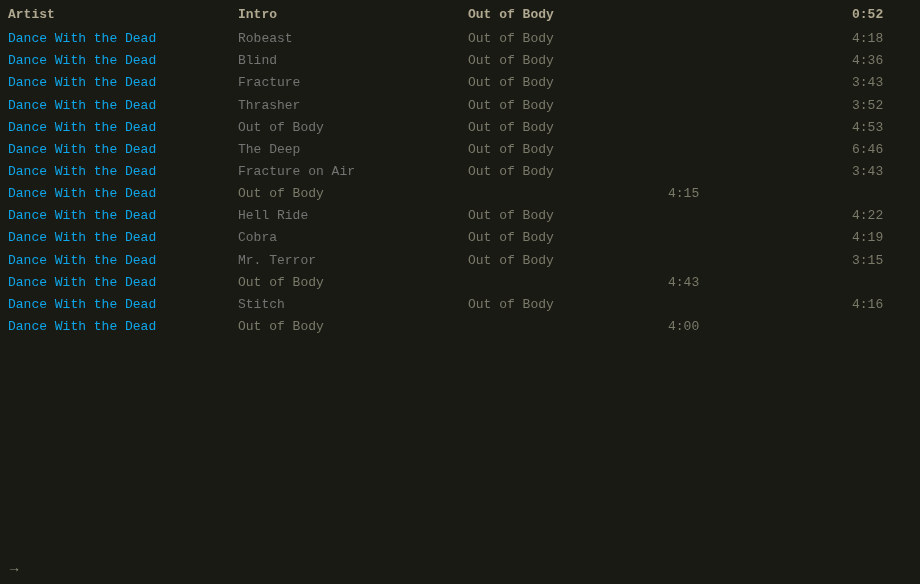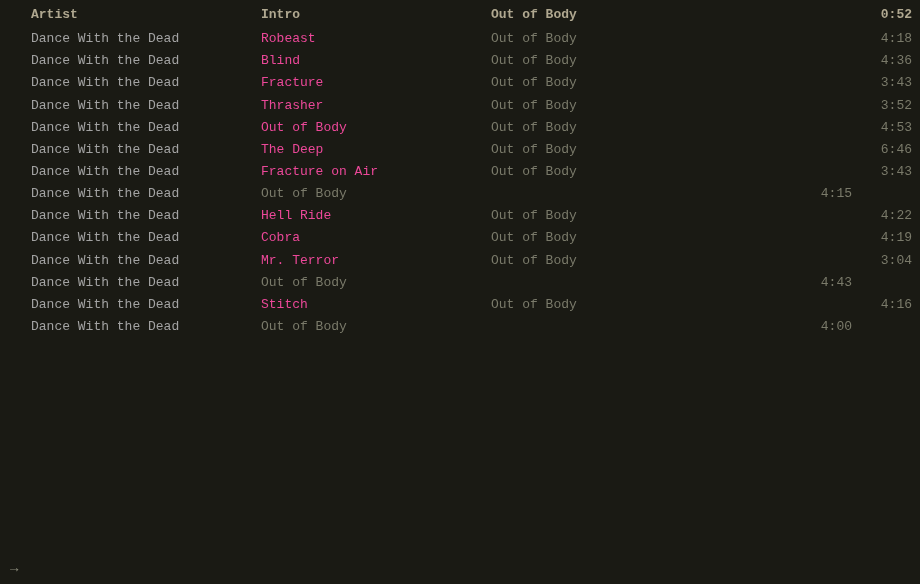--- a/index.html
+++ b/index.html
@@ -21,47 +21,46 @@
 
     .track-list {
       padding: 4px 0;
     }
 
     .track-row {
       display: grid;
       grid-template-columns: 230px 230px 200px 1fr 60px;
       padding: 1px 8px;
       line-height: 1.55;
-      margin-left: 23px;
     }
 
     .track-row.header {
       color: #b0a890;
       font-weight: bold;
       margin-bottom: 2px;
     }
 
     .col-artist {
-      color: #a3a3a3;
+      color: #0ea5e9;
     }
 
     .col-title {
-      color: #ec4899;
+      color: #737373;
     }
 
     .col-album {
       color: #7a7a6a;
     }
 
     .col-spacer {
       
     }
 
     .col-duration {
-      text-align: right;
+      text-align: left;
       color: #7a7a6a;
     }
 
     .header .col-artist,
     .header .col-title,
     .header .col-album,
     .header .col-duration {
       color: #b0a890;
     }
 
@@ -160,21 +159,21 @@
       <span class="col-title">Cobra</span>
       <span class="col-album">Out of Body</span>
       <span class="col-spacer"></span>
       <span class="col-duration">4:19</span>
     </div>
     <div class="track-row">
       <span class="col-artist">Dance With the Dead</span>
       <span class="col-title">Mr. Terror</span>
       <span class="col-album">Out of Body</span>
       <span class="col-spacer"></span>
-      <span class="col-duration">3:04</span>
+      <span class="col-duration">3:15</span>
     </div>
     <div class="track-row">
       <span class="col-artist">Dance With the Dead</span>
       <span class="col-album">Out of Body</span>
       <span class="col-spacer"></span>
       <span class="col-duration">4:43</span>
     </div>
     <div class="track-row">
       <span class="col-artist">Dance With the Dead</span>
       <span class="col-title">Stitch</span>

